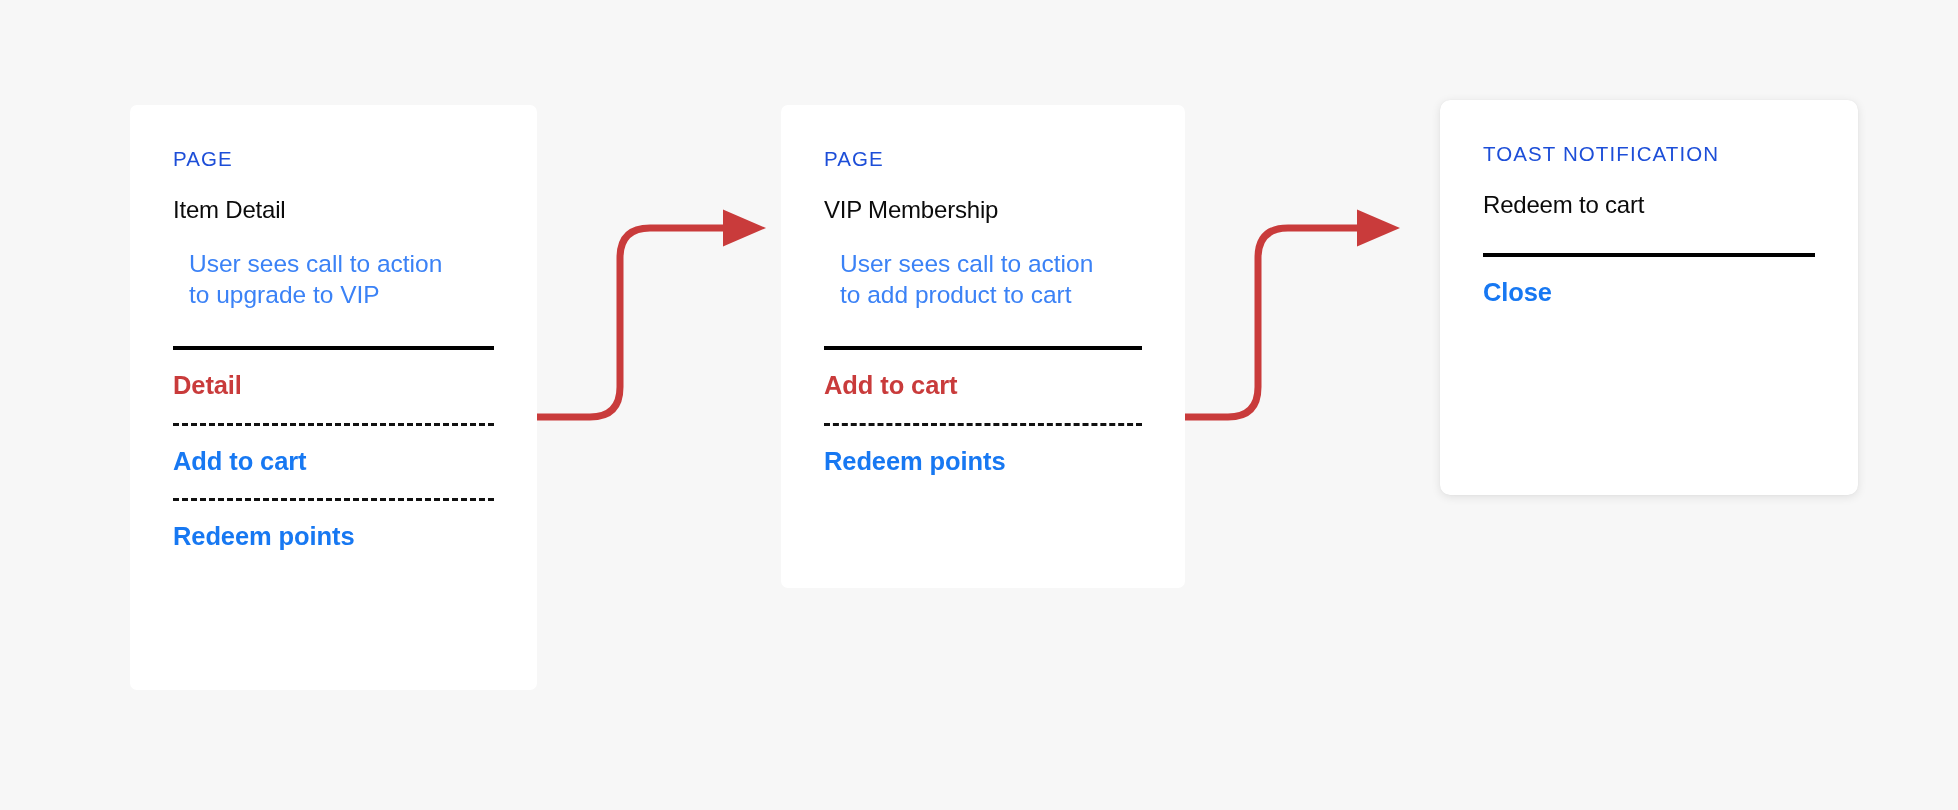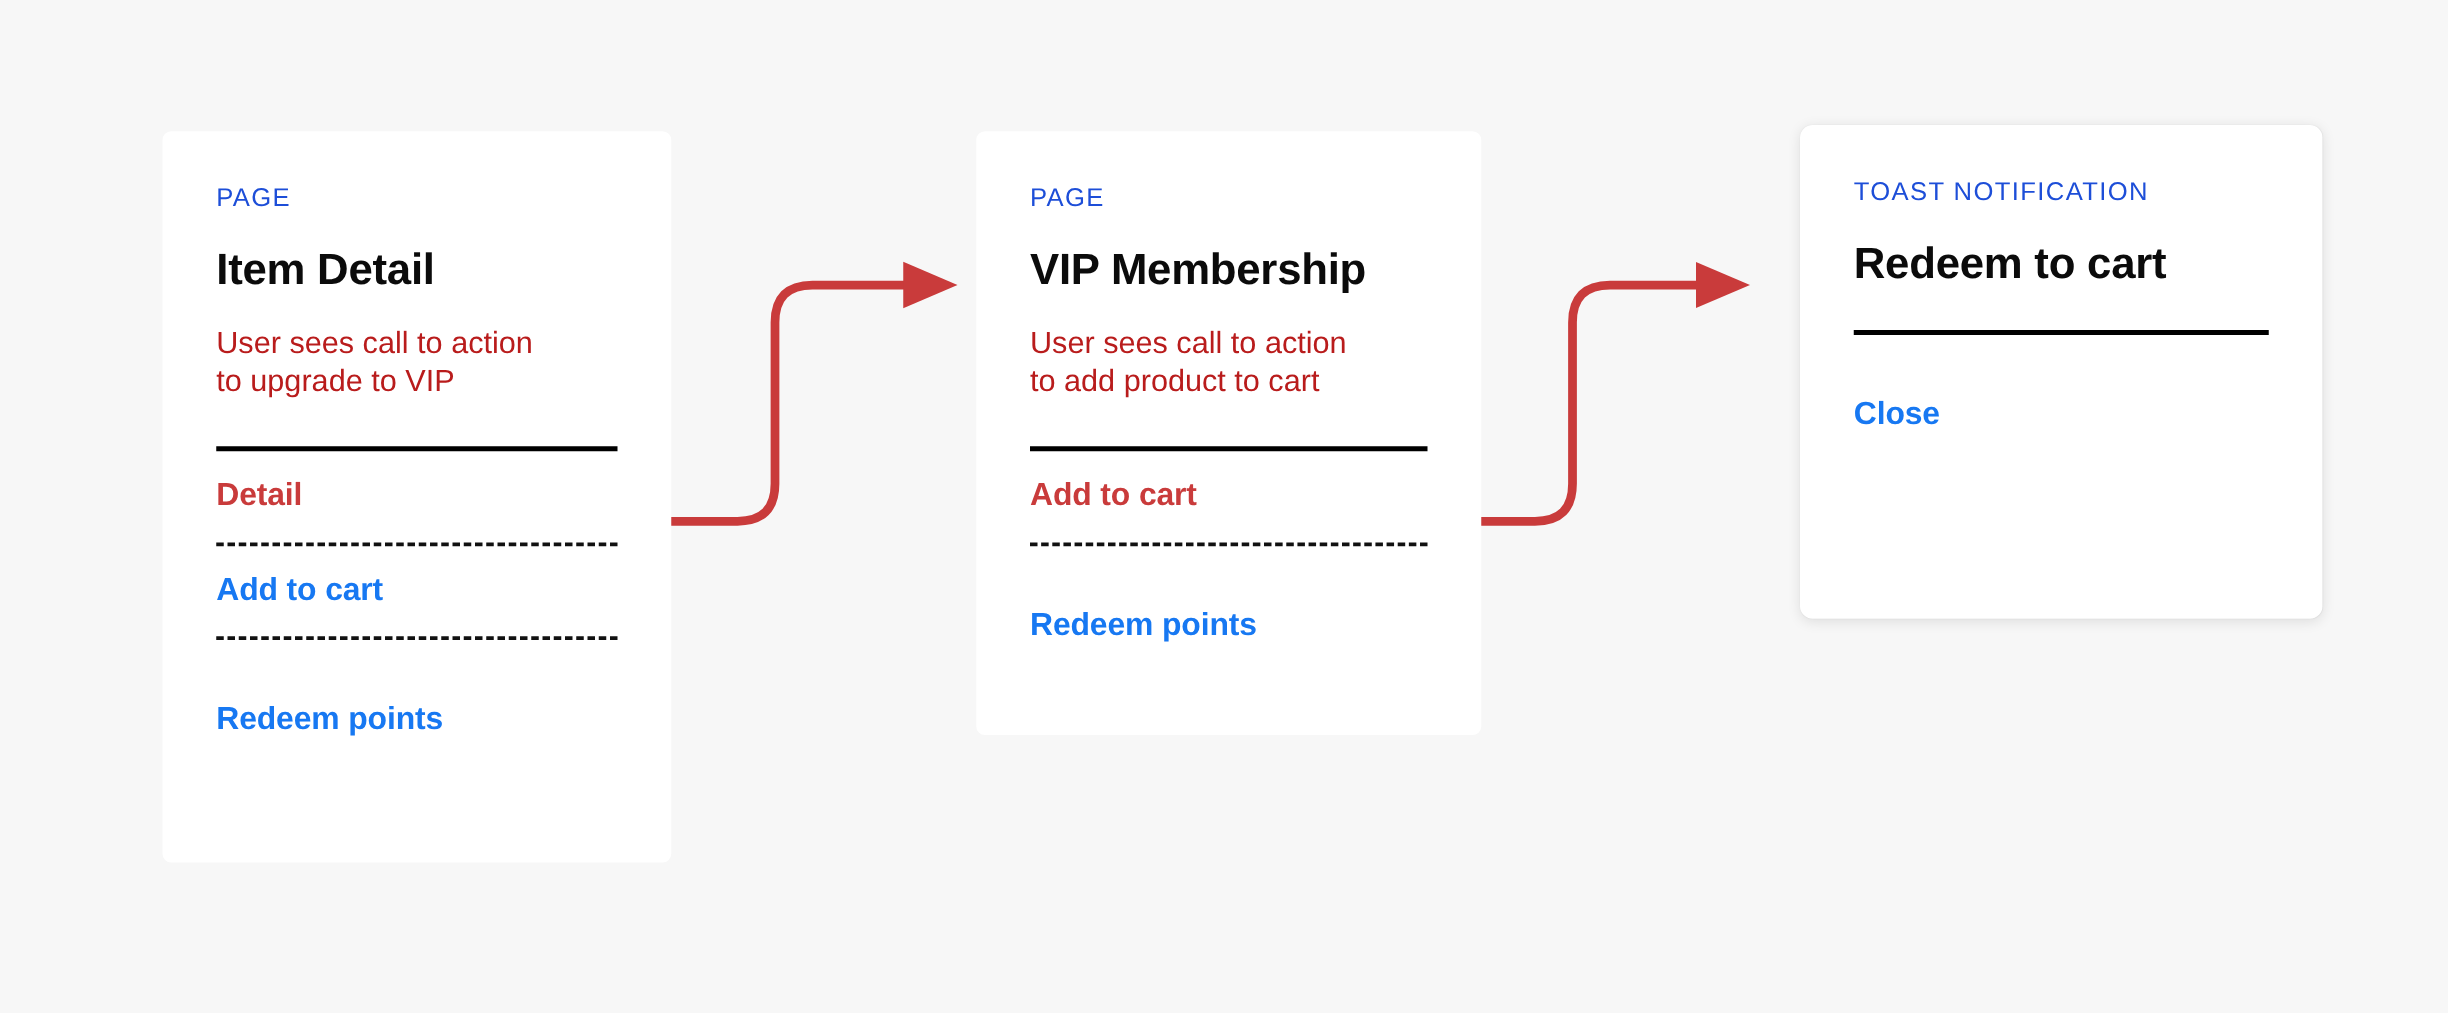--- a/index.html
+++ b/index.html
@@ -50,33 +50,33 @@
     color: #1d4ed8;
     font-size: 20.5px;
     letter-spacing: 1.1px;
     line-height: 1;
     margin: 0 0 28px 0;
     font-weight: 400;
     white-space: nowrap;
   }
   .title {
     color: #0b0b0b;
-    font-size: 35px;
-    font-weight: 700;
+    font-size: 24px;
+    font-weight: 400;
     line-height: 1;
     margin: 0 0 26px 0;
     letter-spacing: -0.2px;
     white-space: nowrap;
   }
   .desc {
-    color: #b91c1c;
+    color: #3b82f6;
     font-size: 24.5px;
     font-weight: 400;
     line-height: 1.28;
-    margin: 0;
+    margin: 16px;
     white-space: pre-line;
   }
 
   .rule-solid {
     border: 0;
     border-top: 4px solid #000000;
     margin: 36px 0 0 0;
     width: 100%;
   }
   .rule-dashed {
@@ -90,21 +90,21 @@
   .action-row {
     font-size: 25.5px;
     font-weight: 700;
     line-height: 1;
     letter-spacing: -0.1px;
     padding: 23px 0 24px 0;
     white-space: nowrap;
   }
   .action-row.red   { color: #c93b3b; }
   .action-row.blue  { color: #1778f2; }
-  .action-row.last  { padding-bottom: 0; margin-top: 28px; }
+  .action-row.last  { padding-bottom: 0; }
 
   
   .dot-halo {
     position: absolute;
     width: 34px;
     height: 34px;
     border-radius: 50%;
     background: #f6c9c9;
     pointer-events: none;
   }

